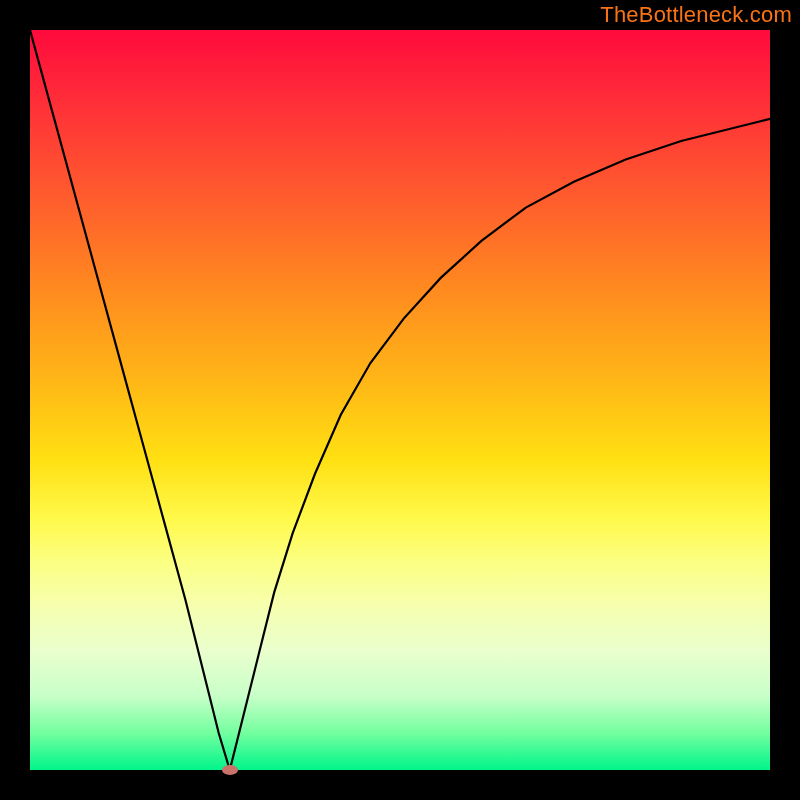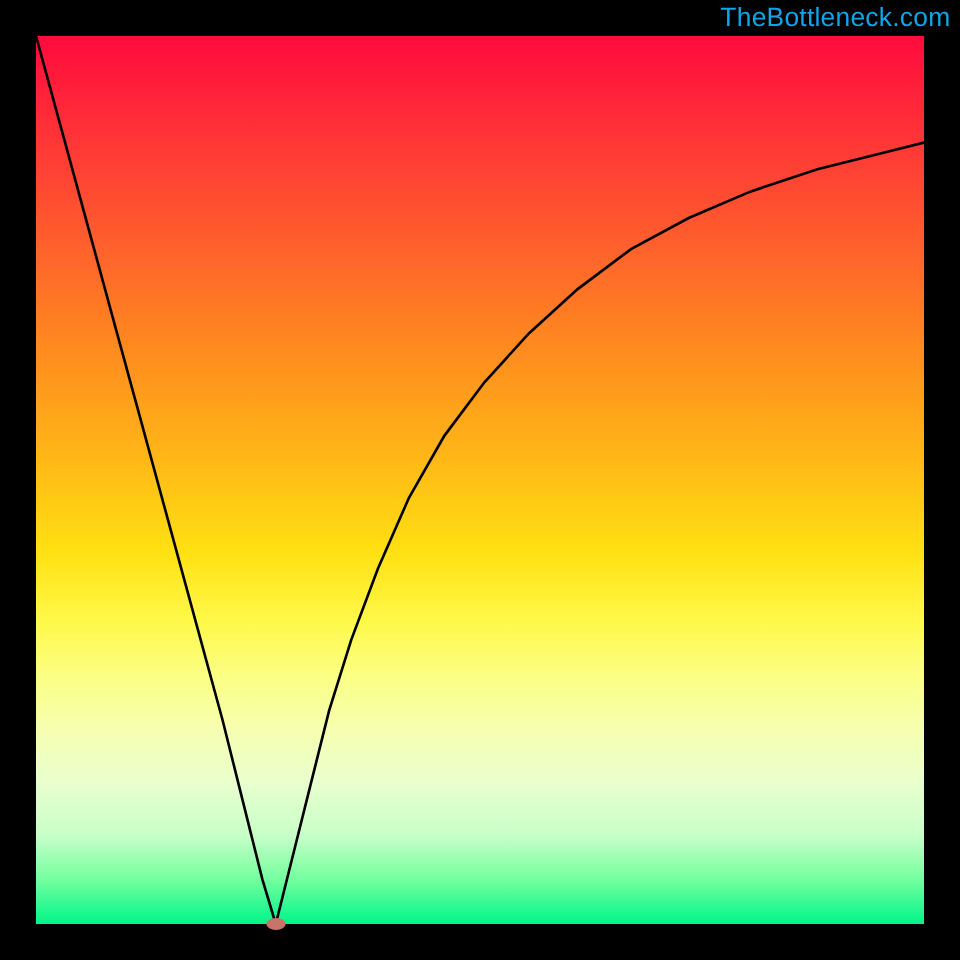--- a/index.html
+++ b/index.html
@@ -14,21 +14,21 @@
   .frame {
     position: relative;
     width: 800px;
     height: 800px;
     background: #000;
   }
   .watermark {
     position: absolute;
     top: 2px;
     right: 8px;
-    color: #0ea5e9;
+    color: #f97316;
     font-size: 22px;
     font-weight: 500;
     letter-spacing: 0.2px;
     text-align: center;
   }
   .plot {
     position: absolute;
     left: 30px;
     top: 30px;
     width: 740px;

